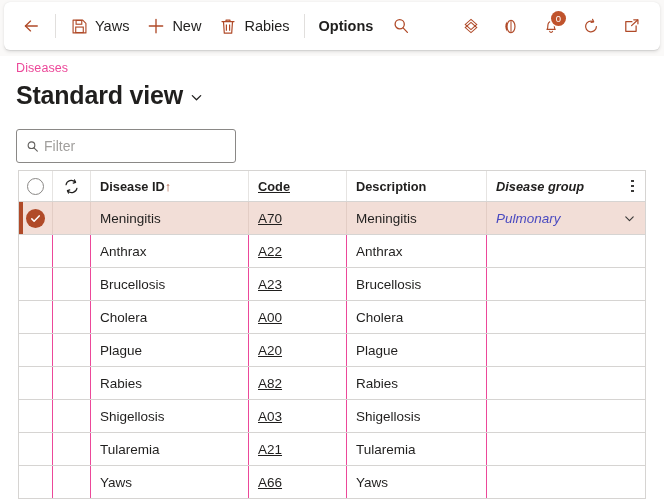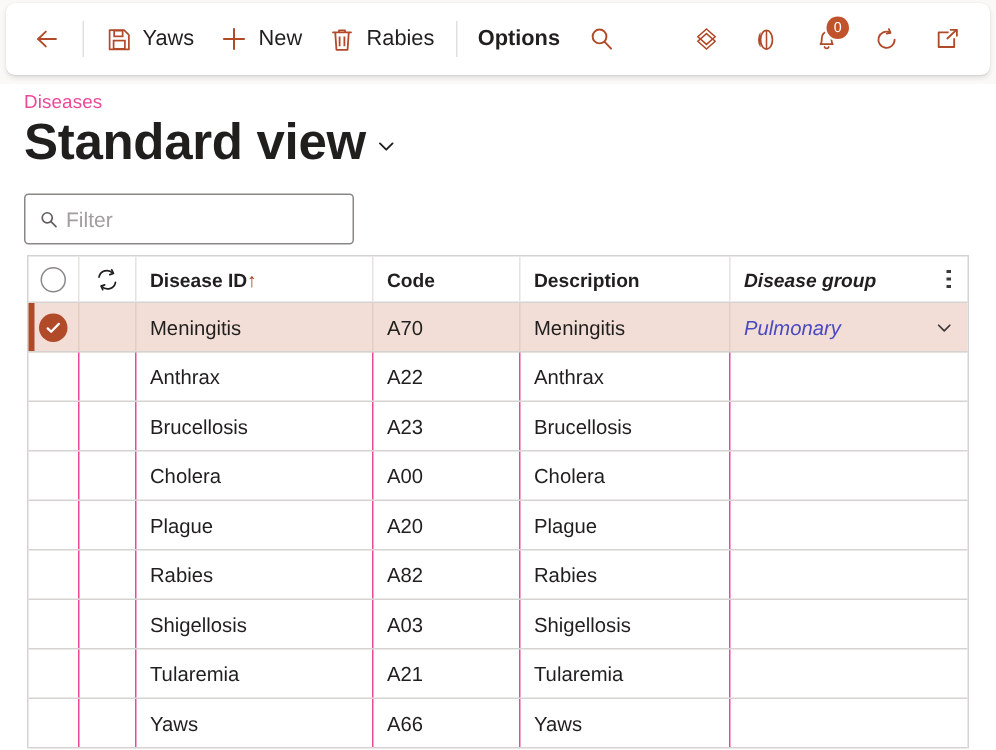--- a/index.html
+++ b/index.html
@@ -105,21 +105,21 @@
     color: #ec4899;
     letter-spacing: 0.1px;
   }
   .title-row {
     display: flex;
     align-items: flex-end;
     gap: 6px;
     padding: 5px 0 0 16px;
   }
   .page-title {
-    font-size: 34px;
+    font-size: 25px;
     font-weight: bold;
     color: #201f1e;
     letter-spacing: -0.2px;
     line-height: 30px;
   }
   .title-chev {
     width: 16px; height: 16px;
     color: #201f1e;
     margin-bottom: 5px;
     cursor: pointer;
@@ -193,21 +193,21 @@
   }
   .grow.header .gcell {
     font-weight: bold;
     font-size: 12.8px;
     border-right: 1px solid #e6e4e2;
     color: #201f1e;
   }
   .c-sel    { width: 34px; justify-content: center; padding: 0; }
   .c-icon   { width: 38px; justify-content: center; padding: 0; }
   .c-id     { width: 158px; }
-  .c-code   { width: 98px; }
+  .c-code   { width: 98px; text-decoration: underline; }
   .c-desc   { width: 140px; }
   .c-group  { flex: 1 1 auto; border-right: none !important;
               justify-content: space-between; font-style: italic; }
 
   .sel-circle {
     width: 17px; height: 17px;
     border: 1.3px solid #8a8886;
     border-radius: 50%;
     cursor: pointer;
   }

